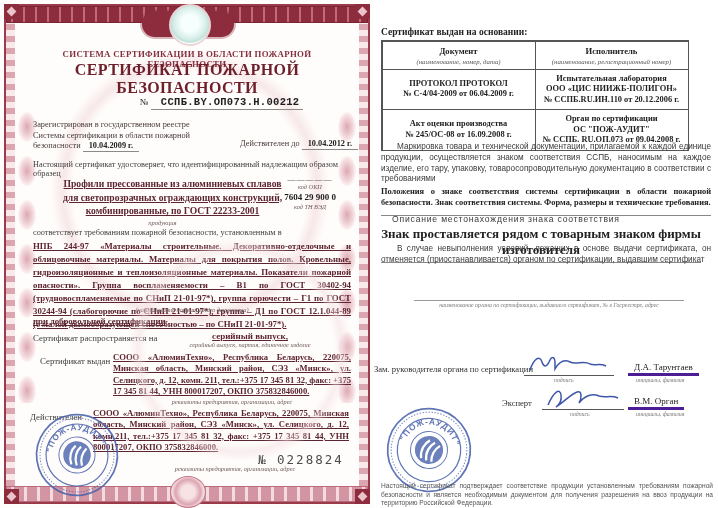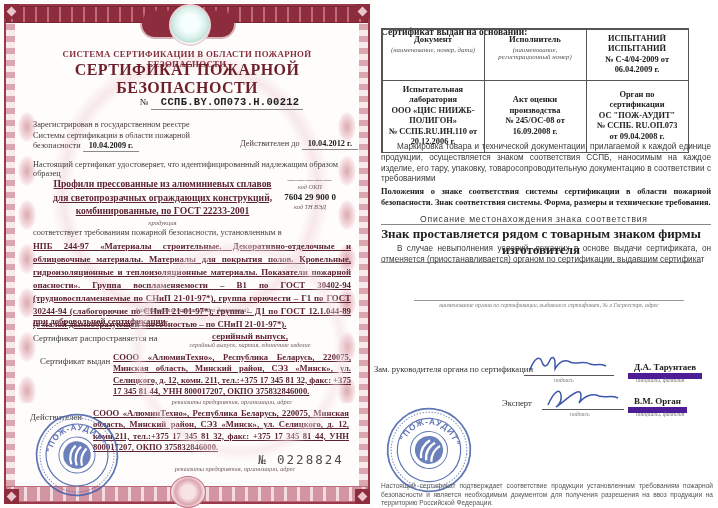--- a/index.html
+++ b/index.html
@@ -40,21 +40,21 @@
       background:radial-gradient(circle, #f7e3e6 30%, #dda6b1 55%, #f3dbdf 70%);border:1px solid #c27484;}
 
   .lp-sys{left:30px;top:49px;width:314px;text-align:center;font-size:8.8px;font-weight:bold;color:#84303e;letter-spacing:.3px;}
   .lp-title{left:20px;top:61px;width:334px;text-align:center;font-size:16px;font-weight:bold;color:#6d1f2a;letter-spacing:.4px;}
   .lp-number{left:140px;top:96px;font-size:9px;color:#333;}
   .lp-number b{font-size:10.5px;color:#1e1e1e;border-bottom:1px solid #8a8a8a;padding:0 4px 1px 10px;letter-spacing:.3px;font-family:Liberation Mono, monospace;}
   .lp-reg{left:33px;top:120px;width:175px;font-size:8.3px;line-height:10.5px;color:#443838;}
   .u-date{font-weight:bold;color:#222;border-bottom:1px solid #8a8a8a;padding:0 6px 1px;}
   .lp-valid{left:240px;top:139px;font-size:8.3px;color:#443838;}
   .lp-attest{left:33px;top:160px;width:318px;font-size:8.3px;color:#3d3d3d;}
-  .lp-product{left:45px;top:177px;width:235px;text-align:center;font-size:9.6px;line-height:13.5px;
+  .lp-product{left:55px;top:177px;width:235px;text-align:center;font-size:9.6px;line-height:13.5px;
       font-weight:bold;color:#5c2430;text-decoration:underline;}
   .lp-product-cap{left:45px;top:219px;width:235px;text-align:center;font-size:6.5px;font-style:italic;color:#6d5a5a;}
   .lp-codes{left:272px;top:176px;width:76px;text-align:center;color:#3d3d3d;}
   .lp-codes .dash{font-size:8px;letter-spacing:1px;color:#444;line-height:7px;}
   .lp-codes .cap{font-size:6.3px;font-style:italic;color:#6d5a5a;line-height:8px;}
   .lp-codes .code{font-size:9px;font-weight:bold;color:#1d1d1d;line-height:12px;}
   .lp-conform{left:33px;top:228px;width:318px;font-size:8.3px;color:#3d3d3d;}
   .lp-npb{left:33px;top:240px;width:318px;font-size:8.8px;line-height:13px;text-align:justify;
       font-weight:bold;color:#5c2430;text-decoration:underline;}
   .lp-npb-cap{left:33px;top:306px;width:318px;text-align:center;font-size:6.3px;font-style:italic;color:#6d5a5a;}
@@ -73,43 +73,43 @@
   .lp-blanknum{left:258px;top:452px;font-size:12.5px;letter-spacing:2px;color:#4c4c4c;
       font-family:"DejaVu Sans Mono",monospace;}
 
   .stamp{opacity:.88;}
   .stamp-lp{left:34px;top:412px;width:86px;height:86px;transform:rotate(-8deg);}
   .stamp-rp{left:385px;top:406px;width:88px;height:88px;transform:rotate(6deg);}
 
   
   .rp{position:absolute;left:374px;top:0;width:344px;height:420px;background:#ffffff;}
   .rp-basis{left:7px;top:27px;font-size:9.5px;font-weight:bold;color:#222;}
-  .rp-table{position:absolute;left:7px;top:28px;width:306px;border:1px solid #555;
-      display:grid;grid-template-columns:1fr 1fr 1fr;}
+  .rp-table{position:absolute;left:7px;top:40px;width:306px;border:1px solid #555;
+      display:grid;grid-template-columns:1fr 1fr;}
   .rp-table .cell{border:1px solid #555;margin:-0.5px;text-align:center;padding:4px 6px;}
   .th-title{font-size:8.6px;font-weight:bold;color:#222;}
   .th-sub{font-size:6.8px;font-style:italic;color:#555;margin-top:2px;}
   .cell .ln{font-size:8.4px;font-weight:bold;color:#222;line-height:10.5px;}
   .cell.doc{display:flex;flex-direction:column;justify-content:center;}
   .rp-par{text-align:justify;font-size:8.2px;line-height:10.8px;color:#3a3a3a;}
   .rp-marking{left:7px;top:142px;width:330px;text-indent:16px;}
   .rp-markbold{left:7px;top:186px;width:330px;font-size:8.4px;line-height:11px;font-weight:bold;color:#222;
-      text-align:justify;border-bottom:1px solid #888;padding-bottom:16px;}
-  .rp-markloc-label{left:18px;top:214px;font-size:8.6px;letter-spacing:.8px;color:#3a3a3a;margin-left:28px;}
+      text-align:justify;border-bottom:1px solid #888;padding-bottom:7px;}
+  .rp-markloc-label{left:18px;top:214px;font-size:8.6px;letter-spacing:.8px;color:#3a3a3a;}
   .rp-markloc-value{left:7px;top:226px;width:320px;text-align:center;font-size:13px;font-weight:bold;color:#222;
       border-bottom:1px solid #888;padding-bottom:4px;}
   .rp-revoke{left:7px;top:244px;width:330px;text-indent:16px;}
   .rp-issuedby{left:7px;top:266px;width:330px;font-size:8.6px;line-height:11px;text-align:justify;color:#2e2e2e;
       font-family:"Liberation Serif",serif;}
   .rp-issuedby-cap{left:40px;top:300px;width:270px;text-align:center;font-size:5.8px;font-style:italic;color:#777;
       border-top:1px solid #999;padding-top:1px;}
   .sig-row-label{font-size:8.6px;color:#2e2e2e;}
   .sig-underline{position:absolute;border-bottom:1px solid #555;}
   .sig-cap{position:absolute;font-size:5.8px;font-style:italic;color:#777;}
-  .sig-name{position:absolute;font-size:9px;font-weight:bold;color:#1d1d1d;border-bottom:6px solid #4c1d95;padding:0 6px 1px;}
+  .sig-name{position:absolute;font-size:9px;font-weight:normal;color:#1d1d1d;border-bottom:3px solid #4c1d95;padding:0 6px 1px;}
   .sig-svg{position:absolute;}
   .rp-footer{left:7px;top:482px;width:332px;font-size:6.6px;line-height:8.6px;color:#555;text-align:justify;}
 </style>
 </head>
 <body>
 
 <div id="app">
 
   <section class="lp">
     <div class="lp-frame"></div>
@@ -219,21 +219,21 @@
       <div class="cell">
         <div class="th-title">Документ</div>
         <div class="th-sub">(наименование,  номер,  дата)</div>
       </div>
       <div class="cell">
         <div class="th-title">Исполнитель</div>
         <div class="th-sub">(наименование, регистрационный номер)</div>
       </div>
 
       <div class="cell doc">
-        <div class="ln">ИСПЫТАНИЙ ИСПЫТАНИЙ</div>
+        <div class="ln">ПРОТОКОЛ ПРОТОКОЛ</div>
         <div class="ln">№ С-4/04-2009 от 06.04.2009 г.</div>
       </div>
       <div class="cell doc">
         <div class="ln">Испытательная лаборатория</div>
         <div class="ln">ООО «ЦИС НИИЖБ-ПОЛИГОН»</div>
         <div class="ln">№ ССПБ.RU.ИН.110 от 20.12.2006 г.</div>
       </div>
 
       <div class="cell doc">
         <div class="ln">Акт оценки производства</div>

